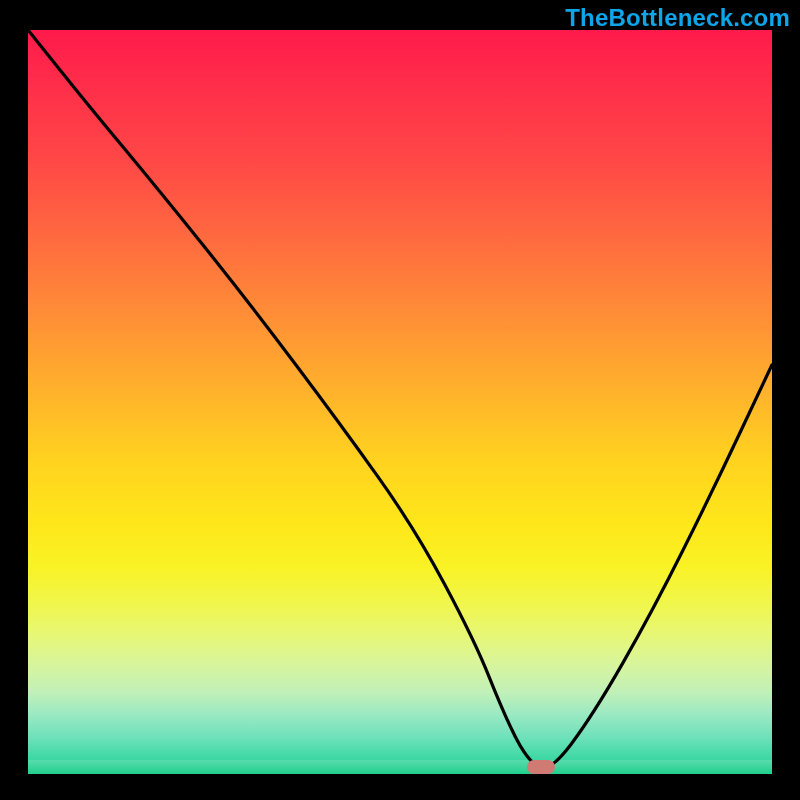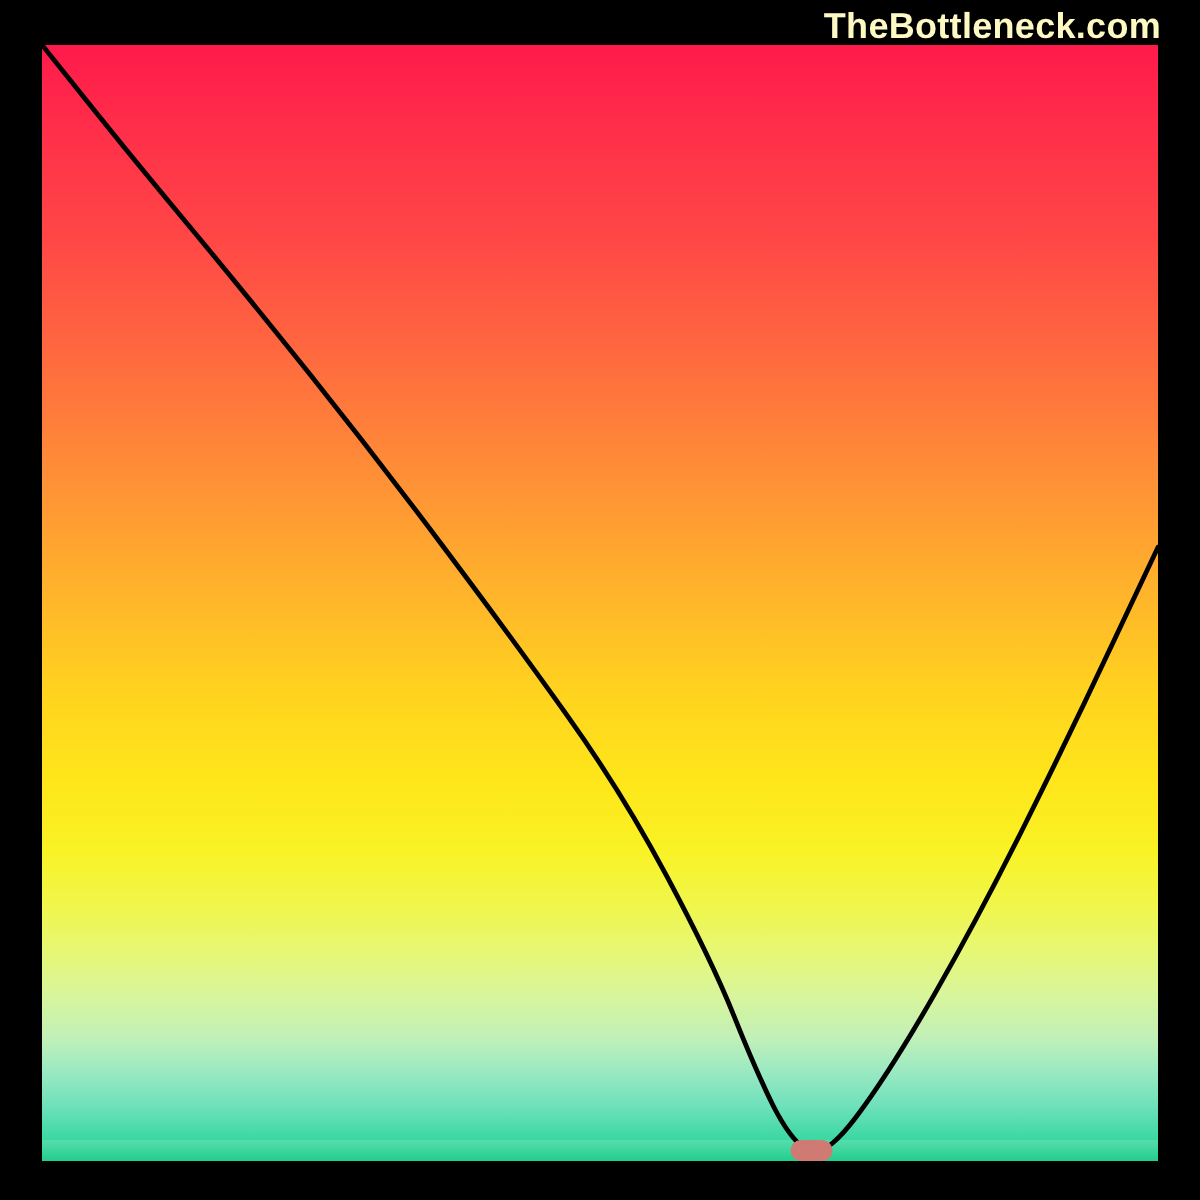--- a/index.html
+++ b/index.html
@@ -13,24 +13,24 @@
   }
   .frame {
     position: relative;
     width: 800px;
     height: 800px;
     background: #000;
   }
   .watermark {
     position: absolute;
     top: 4px;
-    right: 26px;
+    right: 10px;
     font-size: 24px;
     font-weight: 600;
-    color: #fef9c3;
+    color: #0ea5e9;
     letter-spacing: 0.2px;
     z-index: 20;
   }
   .plot {
     position: absolute;
     left: 28px;
     top: 30px;
     width: 744px;
     height: 744px;
     box-sizing: border-box;

